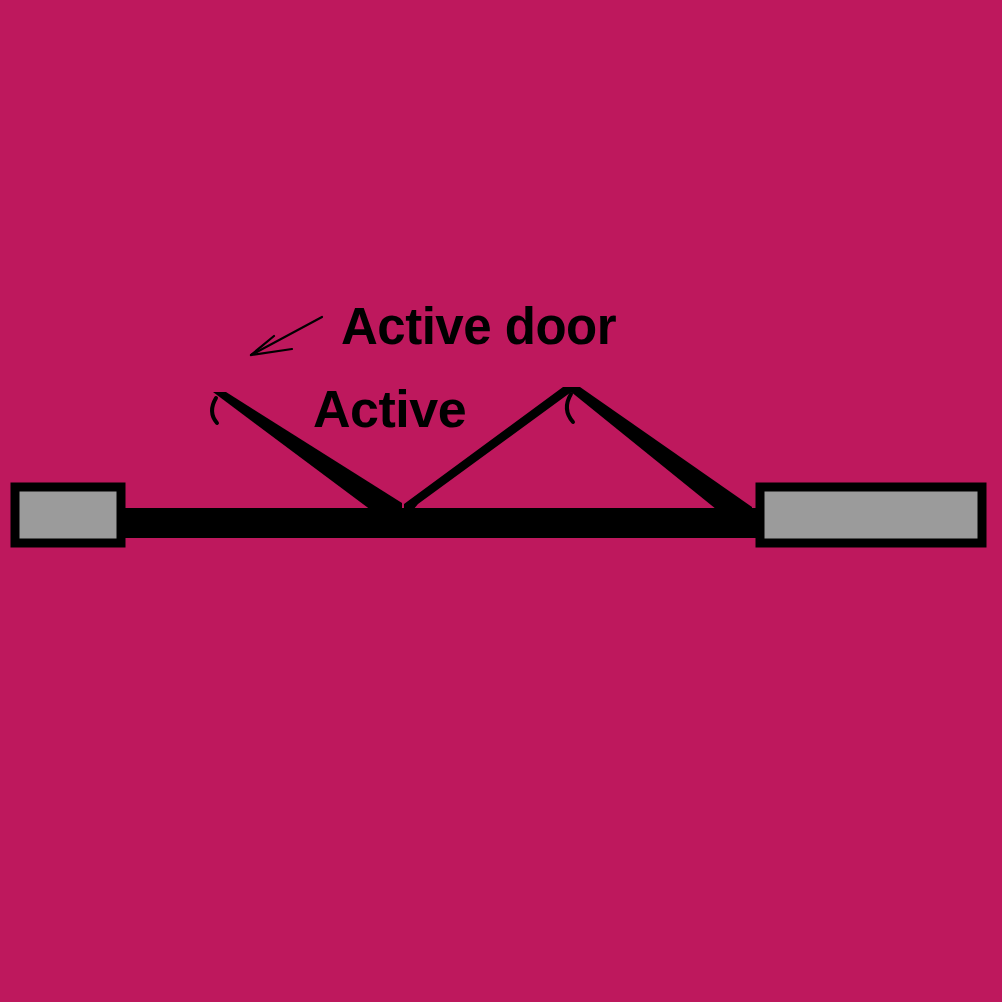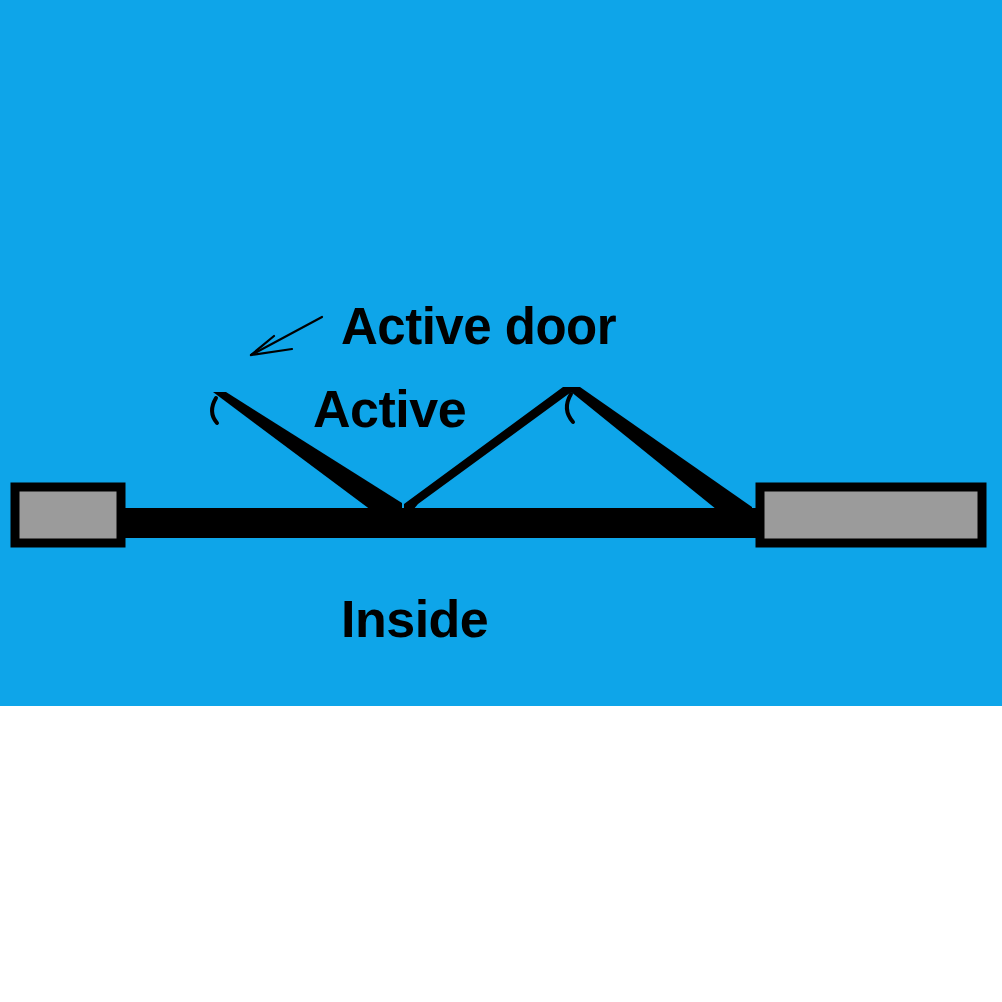--- a/index.html
+++ b/index.html
@@ -7,22 +7,22 @@
     margin: 0;
     padding: 0;
     background: #ffffff;
   }
   body {
     font-family: "Liberation Sans", sans-serif;
   }
   #canvas {
     position: relative;
     width: 1002px;
-    height: 706px;
-    background: #0ea5e9;
+    height: 1002px;
+    background: #be185d;
     overflow: hidden;
   }
   #diagram-svg {
     position: absolute;
     left: 0;
     top: 0;
     width: 1002px;
     height: 1002px;
   }
   .label {
@@ -78,15 +78,14 @@
       <line x1="251" y1="355" x2="274" y2="336" stroke="#000000" stroke-width="2.2" stroke-linecap="round"></line>
       <line x1="251" y1="355" x2="292" y2="349" stroke="#000000" stroke-width="2.2" stroke-linecap="round"></line>
     </g>
 
   </svg>
 
   <div class="label" id="label-active-door">Active door</div>
 
   <div class="label" id="label-outside">Active</div>
 
-  <div class="label" id="label-inside">Inside</div>
 
 </div>
 
 </body></html>

